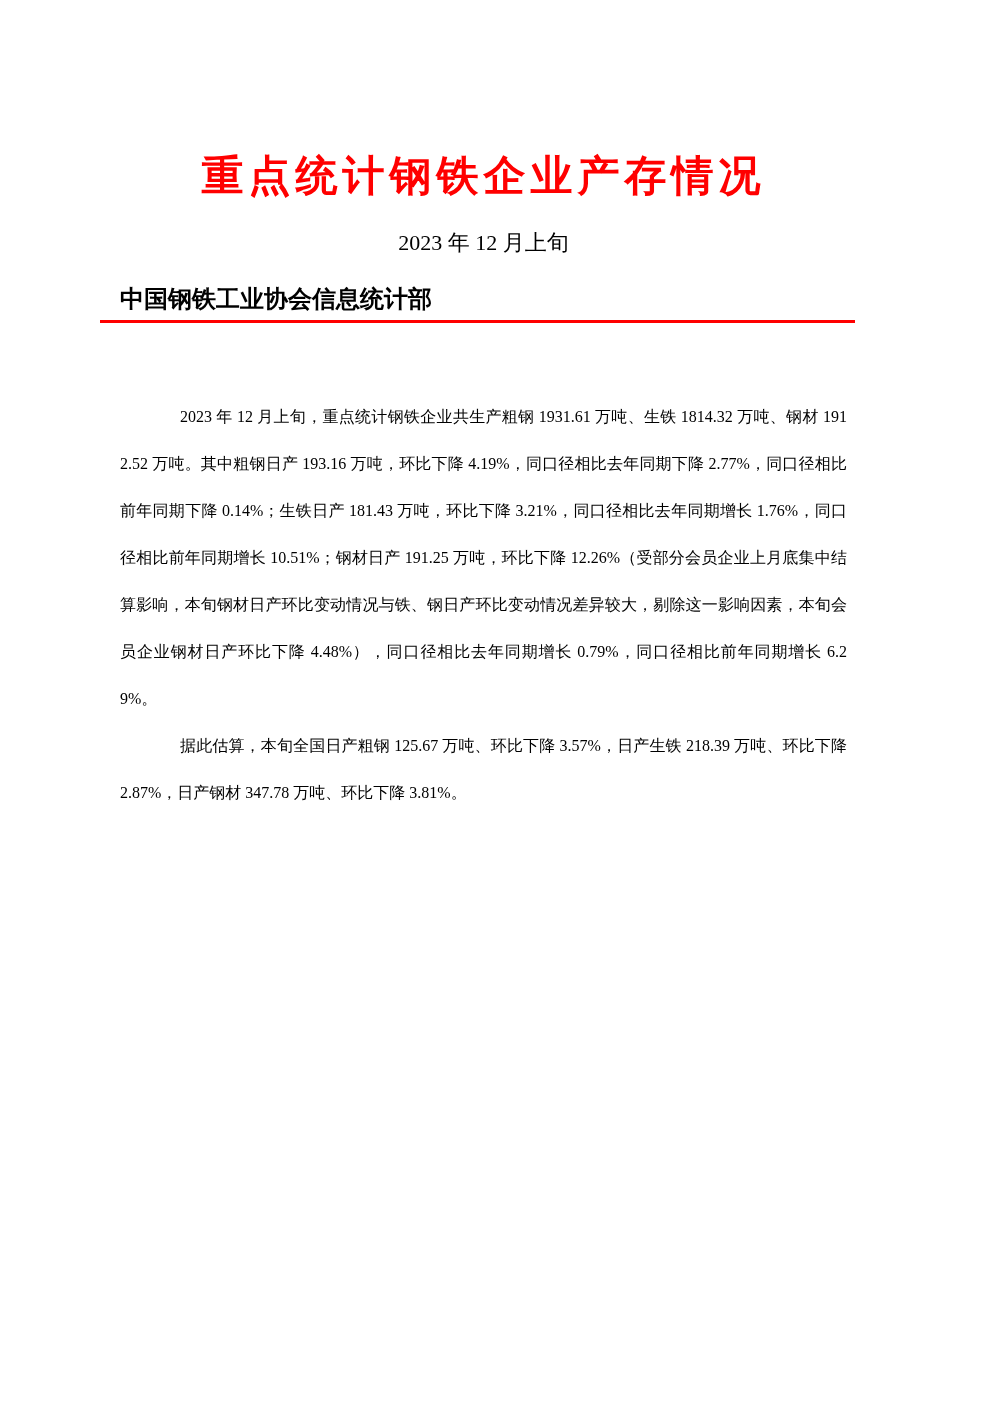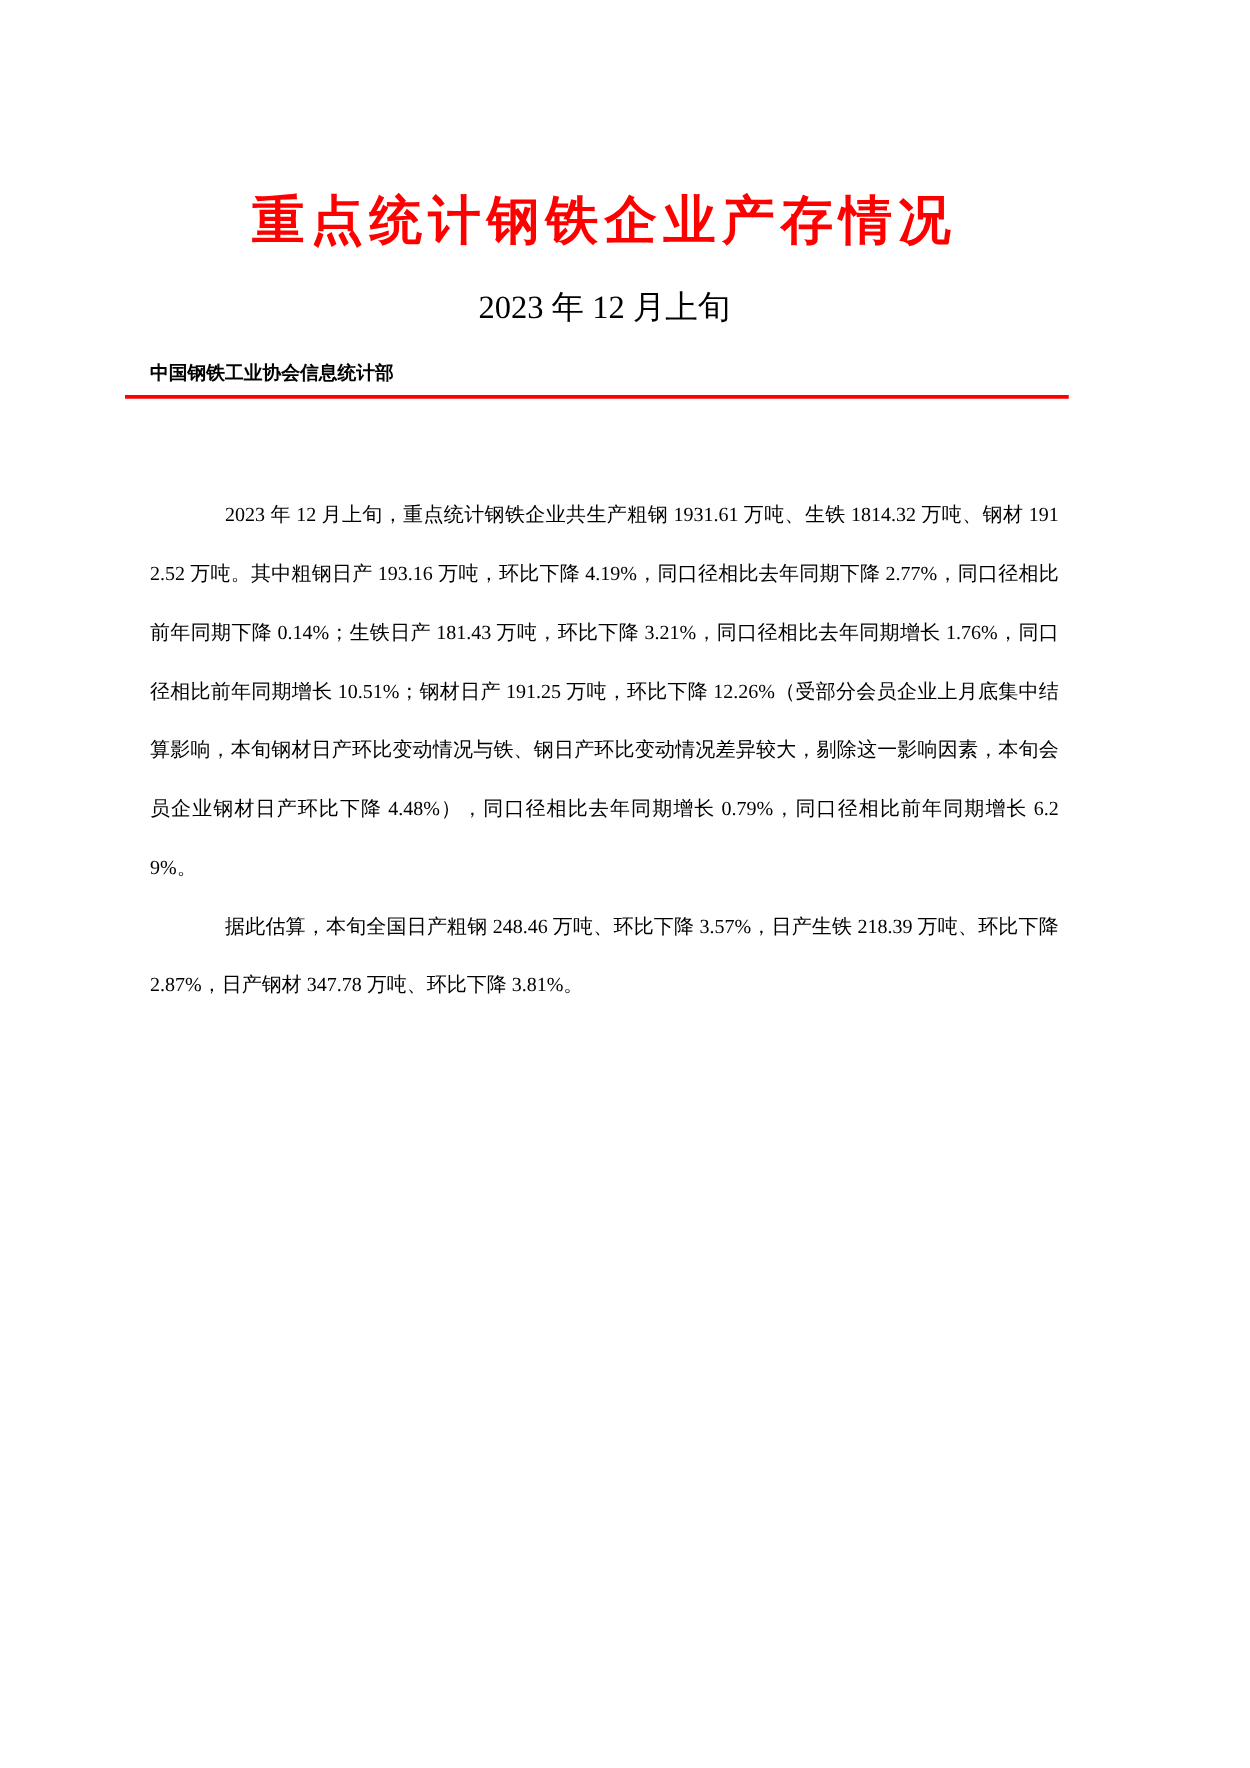--- a/index.html
+++ b/index.html
@@ -25,33 +25,33 @@
     font-weight: bold;
     font-size: 42px;
     line-height: 1.15;
     letter-spacing: 5px;
     color: var(--accent, #ff0000);
     white-space: nowrap;
   }
   .doc-subtitle {
     margin-top: 30px;
     text-align: center;
-    font-size: 26px;
+    font-size: 22px;
     line-height: 1.2;
     color: #000000;
   }
   .dept-row {
     margin-top: 29px;
     margin-left: -20px;
     margin-right: -8px;
     padding: 0 8px 7px 20px;
     border-bottom: 3px solid var(--accent, #ff0000);
   }
   .dept-name {
-    font-size: 15px;
+    font-size: 24px;
     font-weight: bold;
     line-height: 1.15;
     color: #000000;
   }
   .doc-body {
     margin-top: 70px;
     font-size: 16px;
     line-height: 47px;
     text-align: justify;
     text-justify: inter-character;
@@ -83,18 +83,18 @@
   <h1 class="doc-title">重点统计钢铁企业产存情况</h1>
 
   <div class="doc-subtitle">2023 年 12 月上旬</div>
 
   <div class="dept-row">
     <span class="dept-name">中国钢铁工业协会信息统计部</span>
   </div>
 
   <div class="doc-body">
     <p>2023 年 12 月上旬，重点统计钢铁企业共生产粗钢 1931.61 万吨、生铁 1814.32 万吨、钢材 1912.52 万吨。其中粗钢日产 193.16 万吨，环比下降 4.19%，同口径相比去年同期下降 2.77%，同口径相比前年同期下降 0.14%；生铁日产 181.43 万吨，环比下降 3.21%，同口径相比去年同期增长 1.76%，同口径相比前年同期增长 10.51%；钢材日产 191.25 万吨，环比下降 12.26%（受部分会员企业上月底集中结算影响，本旬钢材日产环比变动情况与铁、钢日产环比变动情况差异较大，剔除这一影响因素，本旬会员企业钢材日产环比下降 4.48%），同口径相比去年同期增长 0.79%，同口径相比前年同期增长 6.29%。</p>
-    <p>据此估算，本旬全国日产粗钢 248.46 万吨、环比下降 3.57%，日产生铁 218.39 万吨、环比下降 2.87%，日产钢材 347.78 万吨、环比下降 3.81%。</p>
+    <p>据此估算，本旬全国日产粗钢 125.67 万吨、环比下降 3.57%，日产生铁 218.39 万吨、环比下降 2.87%，日产钢材 347.78 万吨、环比下降 3.81%。</p>
   </div>
 
   <div class="page-footer">1 / 1</div>
 
 </div>
 
 </body></html>

